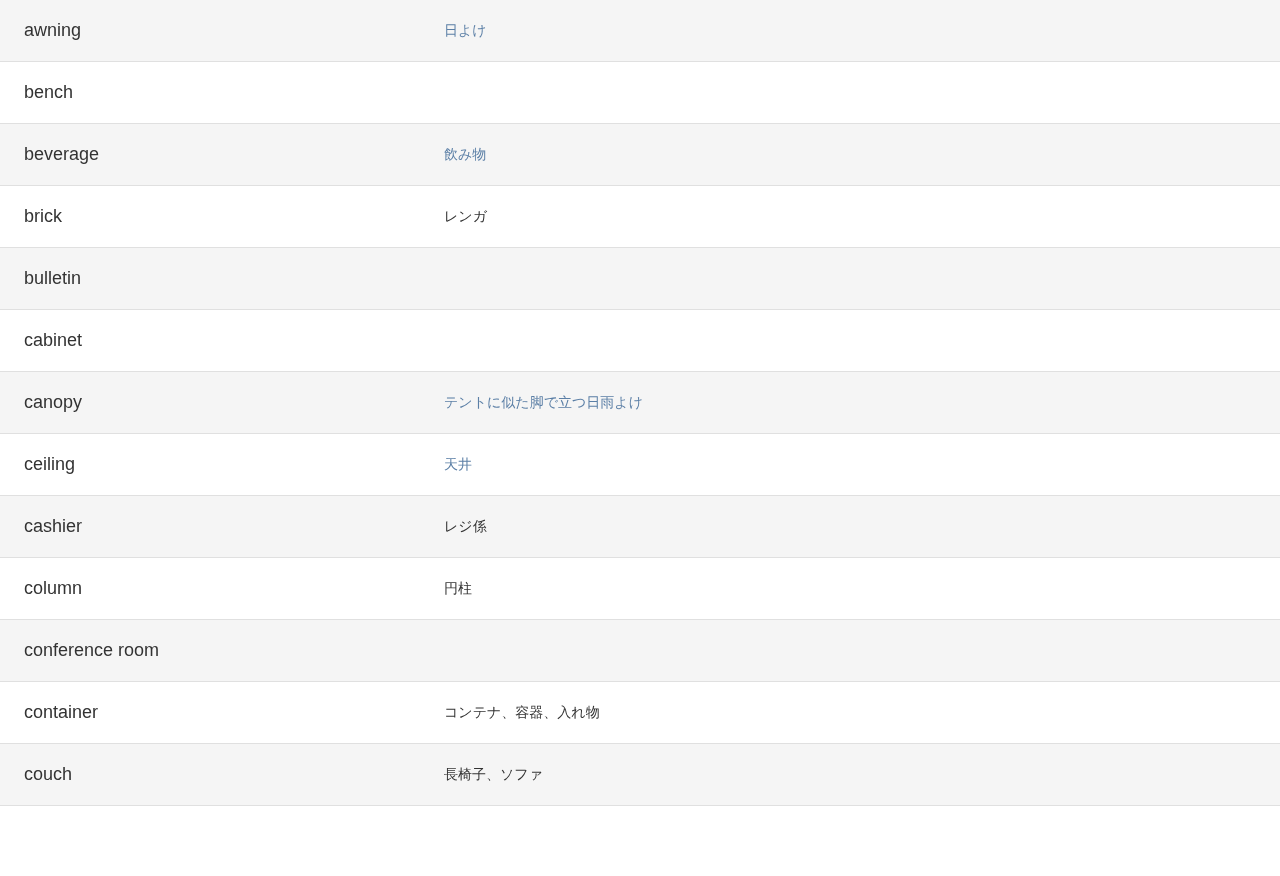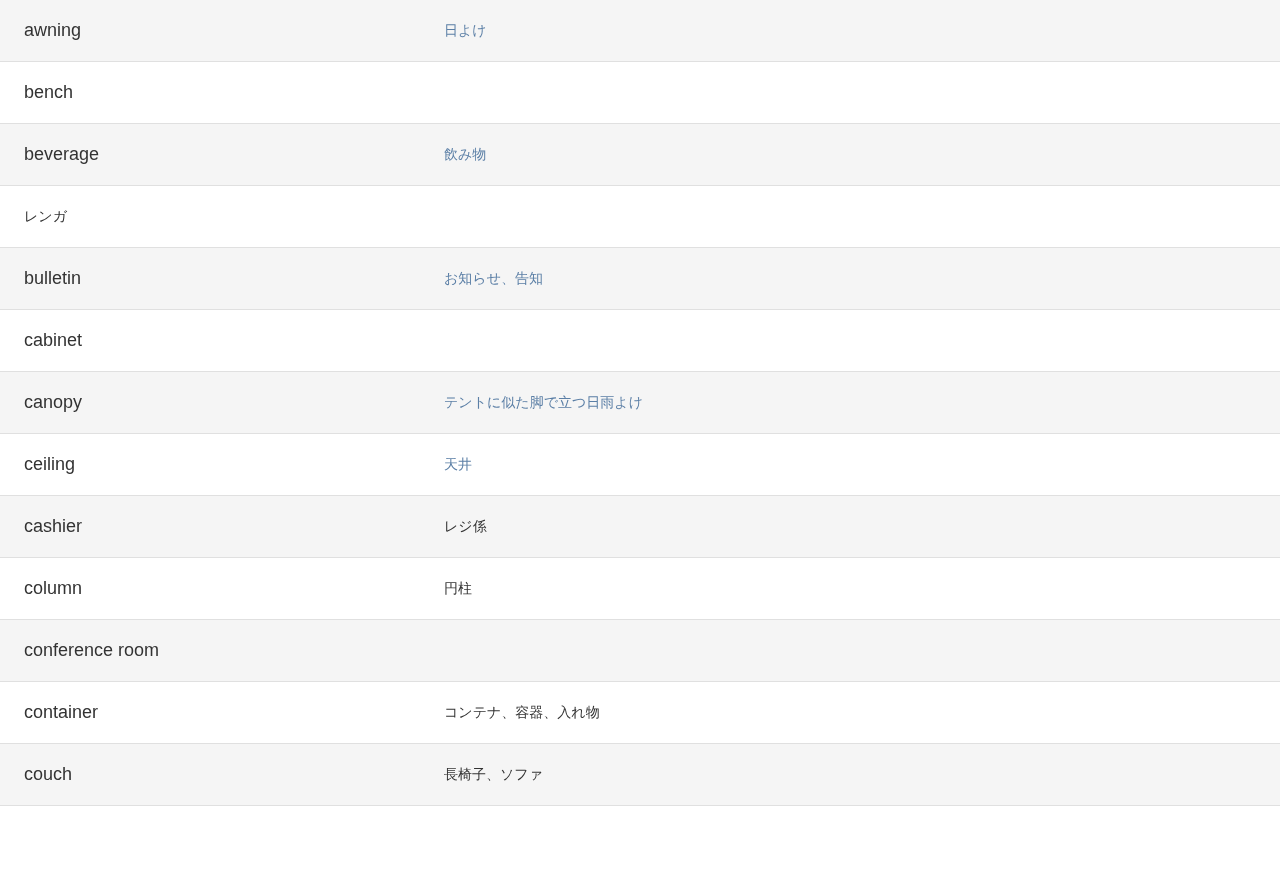--- a/index.html
+++ b/index.html
@@ -64,25 +64,25 @@
       <div class="japanese-cell">日よけ</div>
     </div>
     <div class="dictionary-row">
       <div class="english-cell">bench</div>
     </div>
     <div class="dictionary-row">
       <div class="english-cell">beverage</div>
       <div class="japanese-cell">飲み物</div>
     </div>
     <div class="dictionary-row">
+      <div class="english-cell">brick</div>
       <div class="japanese-cell dark">レンガ</div>
     </div>
     <div class="dictionary-row">
       <div class="english-cell">bulletin</div>
-      <div class="japanese-cell">お知らせ、告知</div>
     </div>
     <div class="dictionary-row">
       <div class="english-cell">cabinet</div>
     </div>
     <div class="dictionary-row">
       <div class="english-cell">canopy</div>
       <div class="japanese-cell">テントに似た脚で立つ日雨よけ</div>
     </div>
     <div class="dictionary-row">
       <div class="english-cell">ceiling</div>

